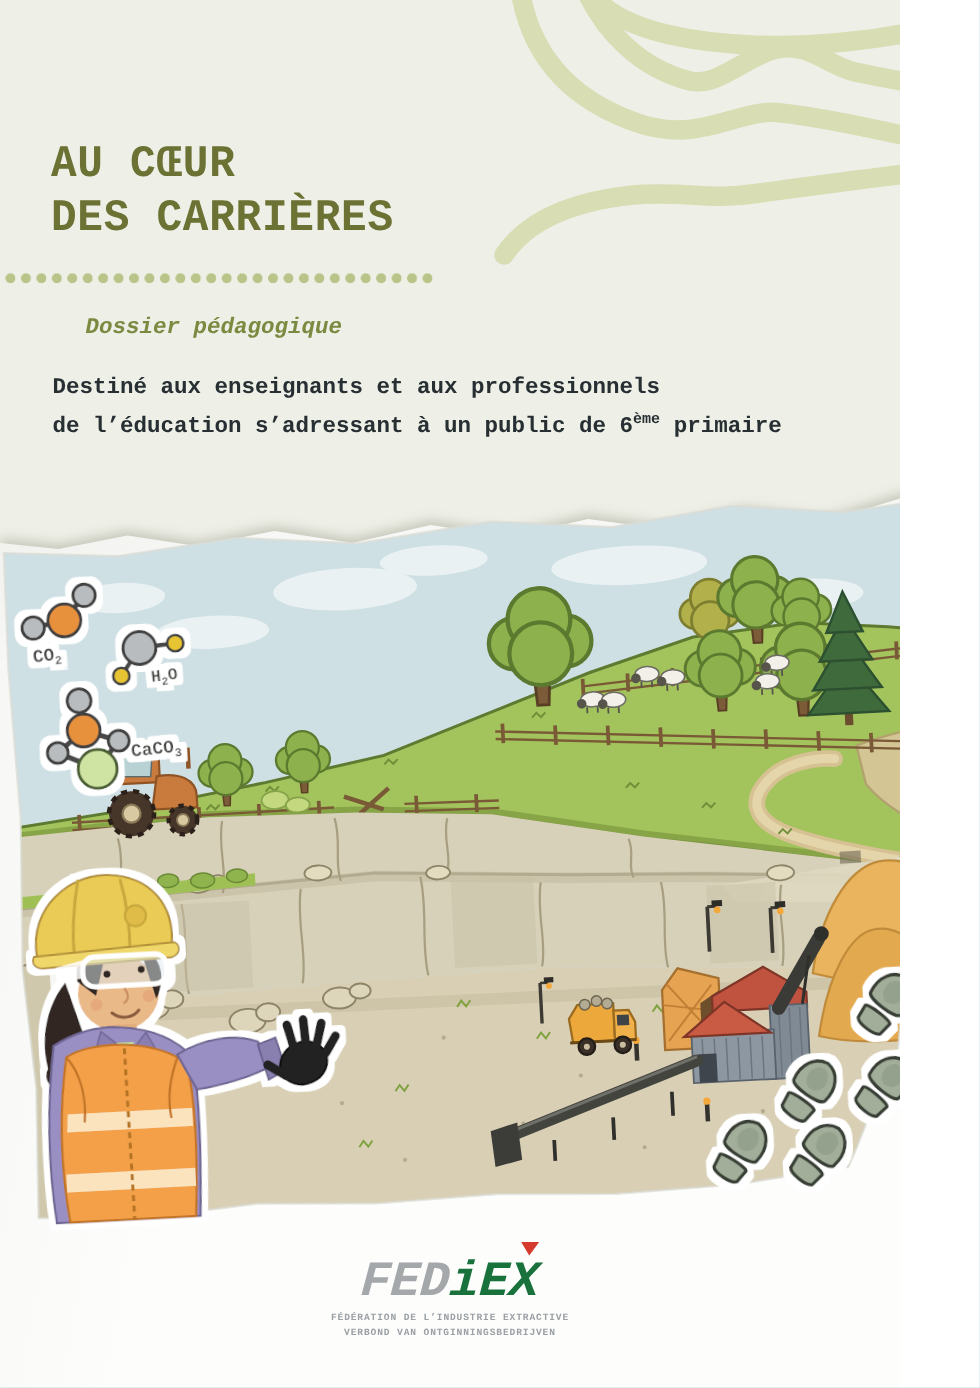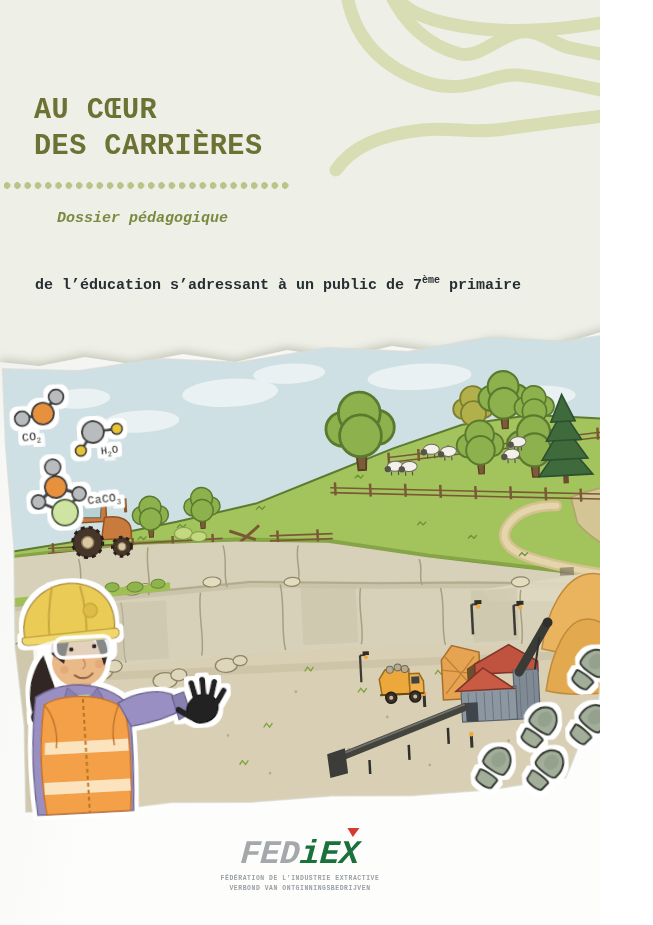--- a/index.html
+++ b/index.html
@@ -57,22 +57,22 @@
     </g>
   </svg>
 
   <h1 class="hdr title">
     <span>AU CŒUR</span><br>
     <span>DES CARRIÈRES</span>
   </h1>
   <div class="dots"></div>
   <div class="doctype">Dossier pédagogique</div>
   <div class="audience">
-    <br>
-    <span>de l’éducation s’adressant à un public de 7</span><sup>ème</sup><span> primaire</span>
+    <span>Destiné aux enseignants et aux professionnels</span><br>
+    <span>de l’éducation s’adressant à un public de 6</span><sup>ème</sup><span> primaire</span>
   </div>
 
   <div class="paper-wrap">
       <div class="paper"></div>
     </div>
 
   <svg class="art" viewBox="0 0 653 500">
     <defs>
       <filter id="sticker" x="-20%" y="-20%" width="140%" height="140%">
         <feMorphology operator="dilate" radius="4" in="SourceAlpha" result="d"></feMorphology>

